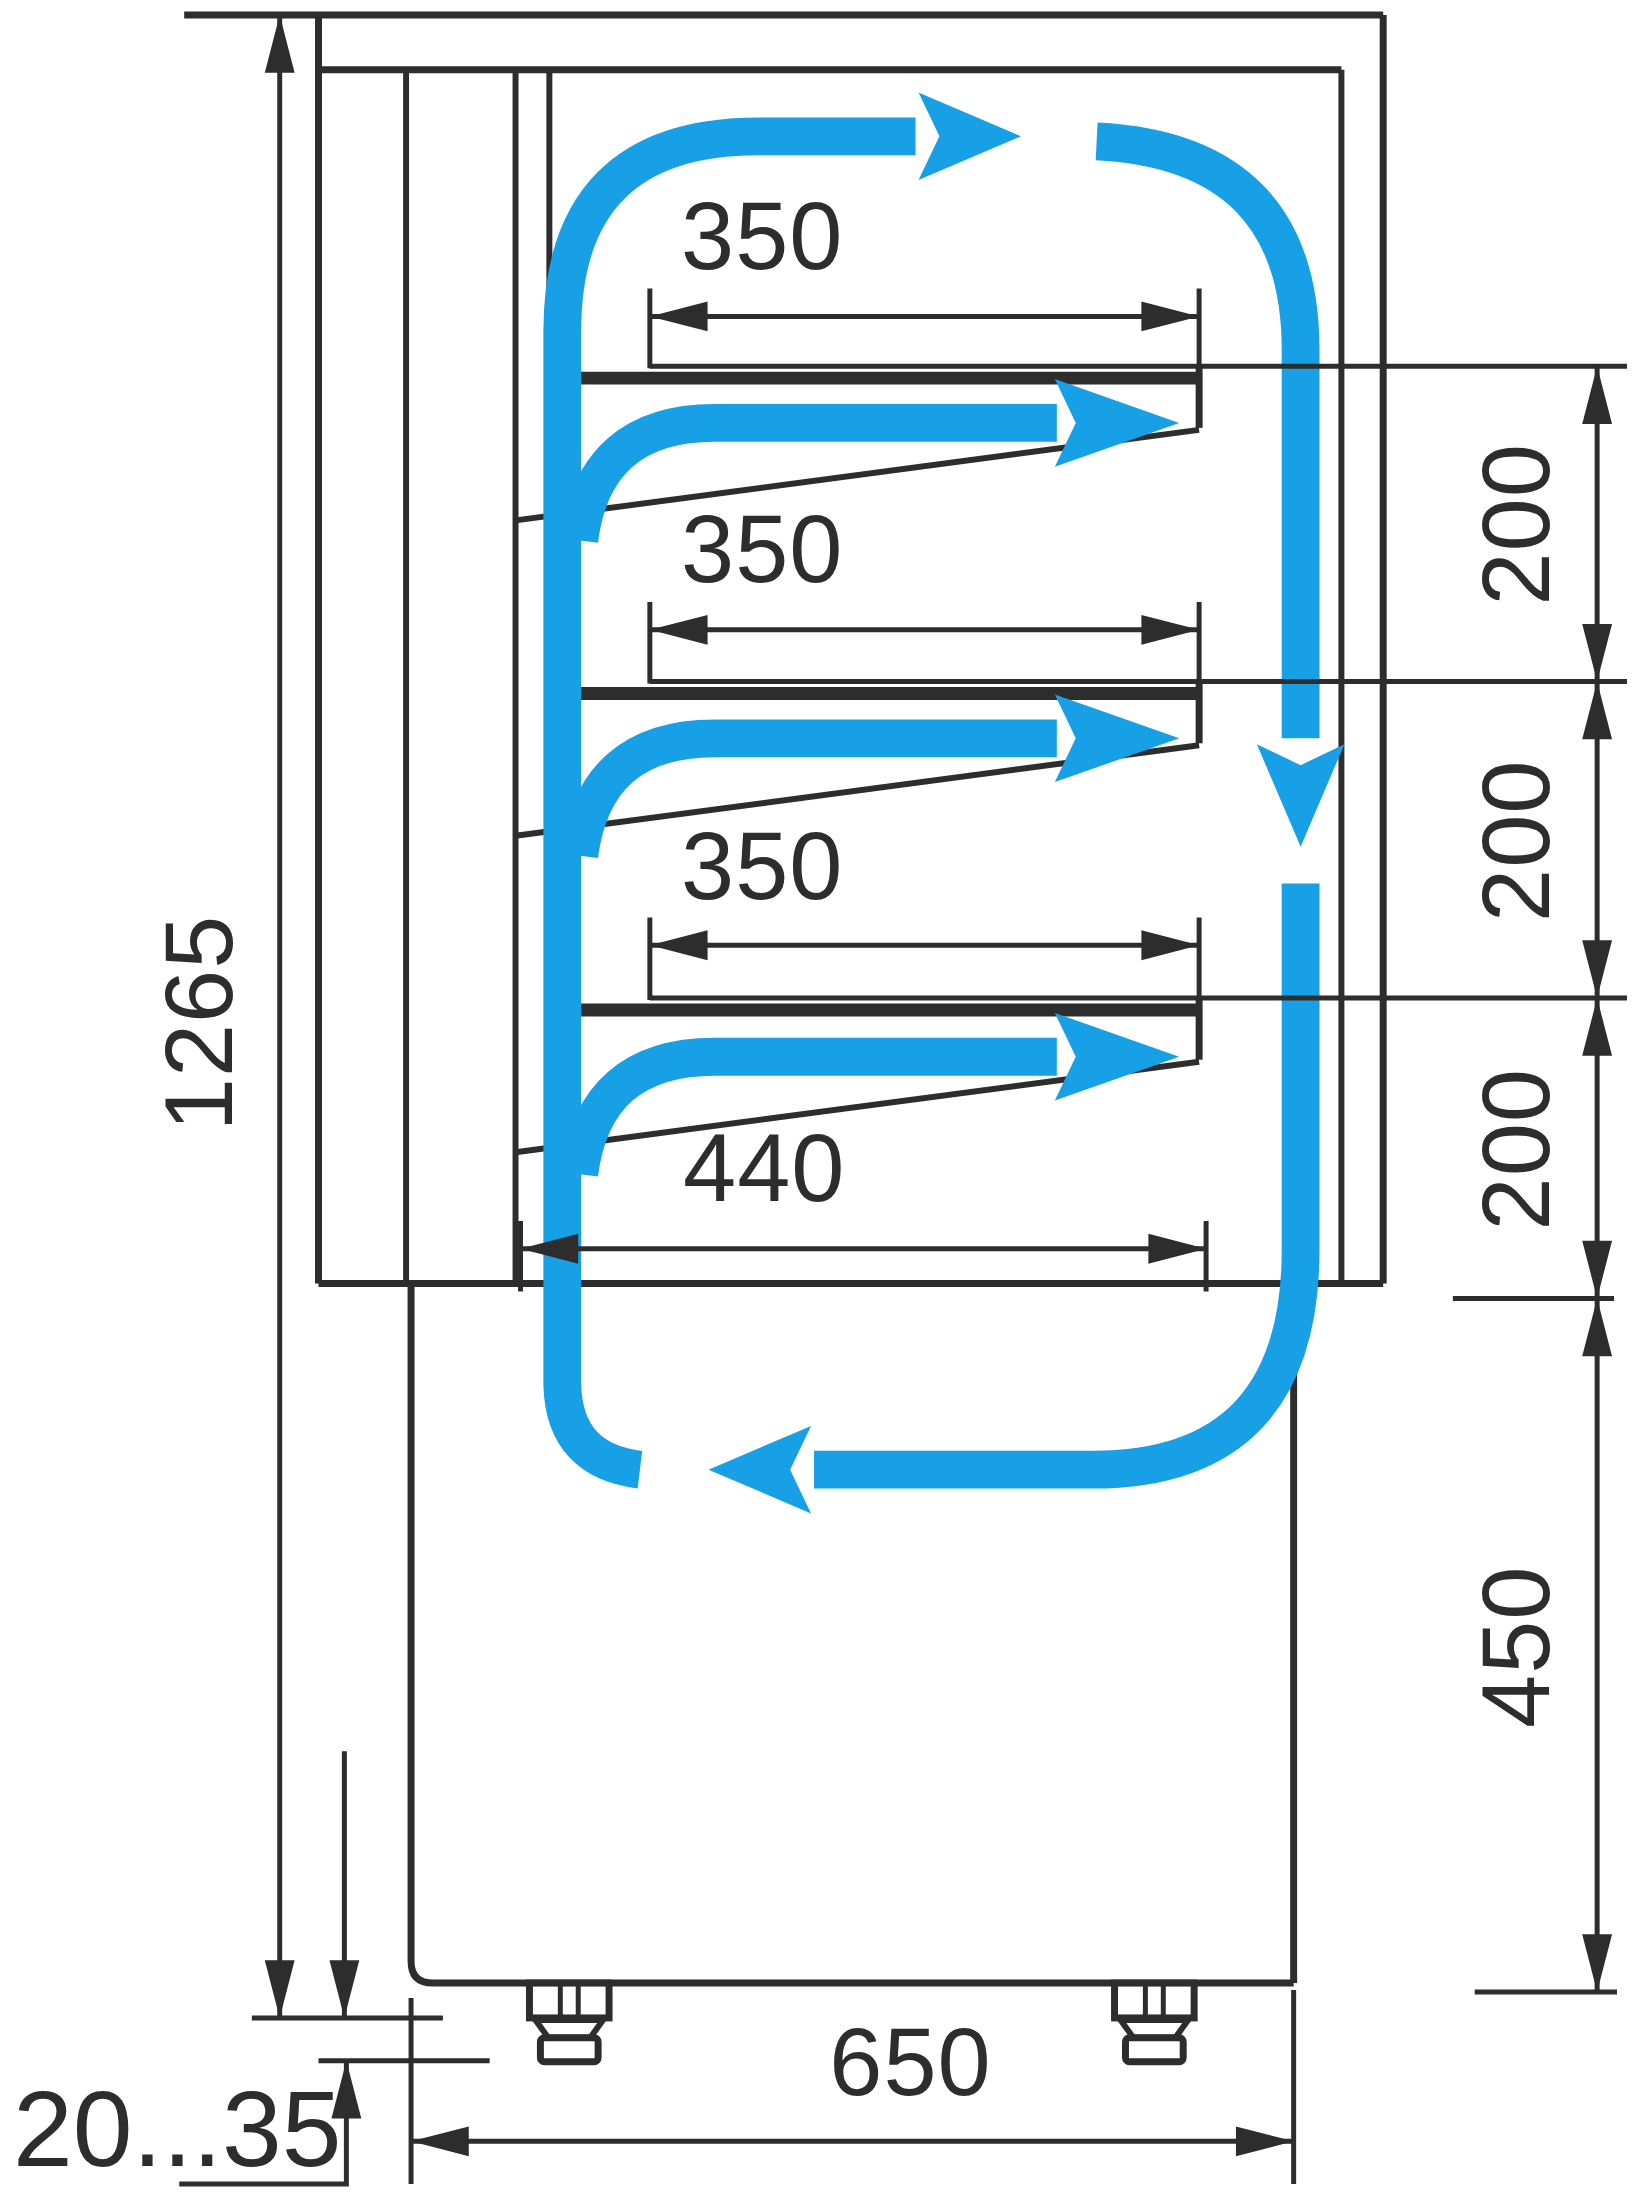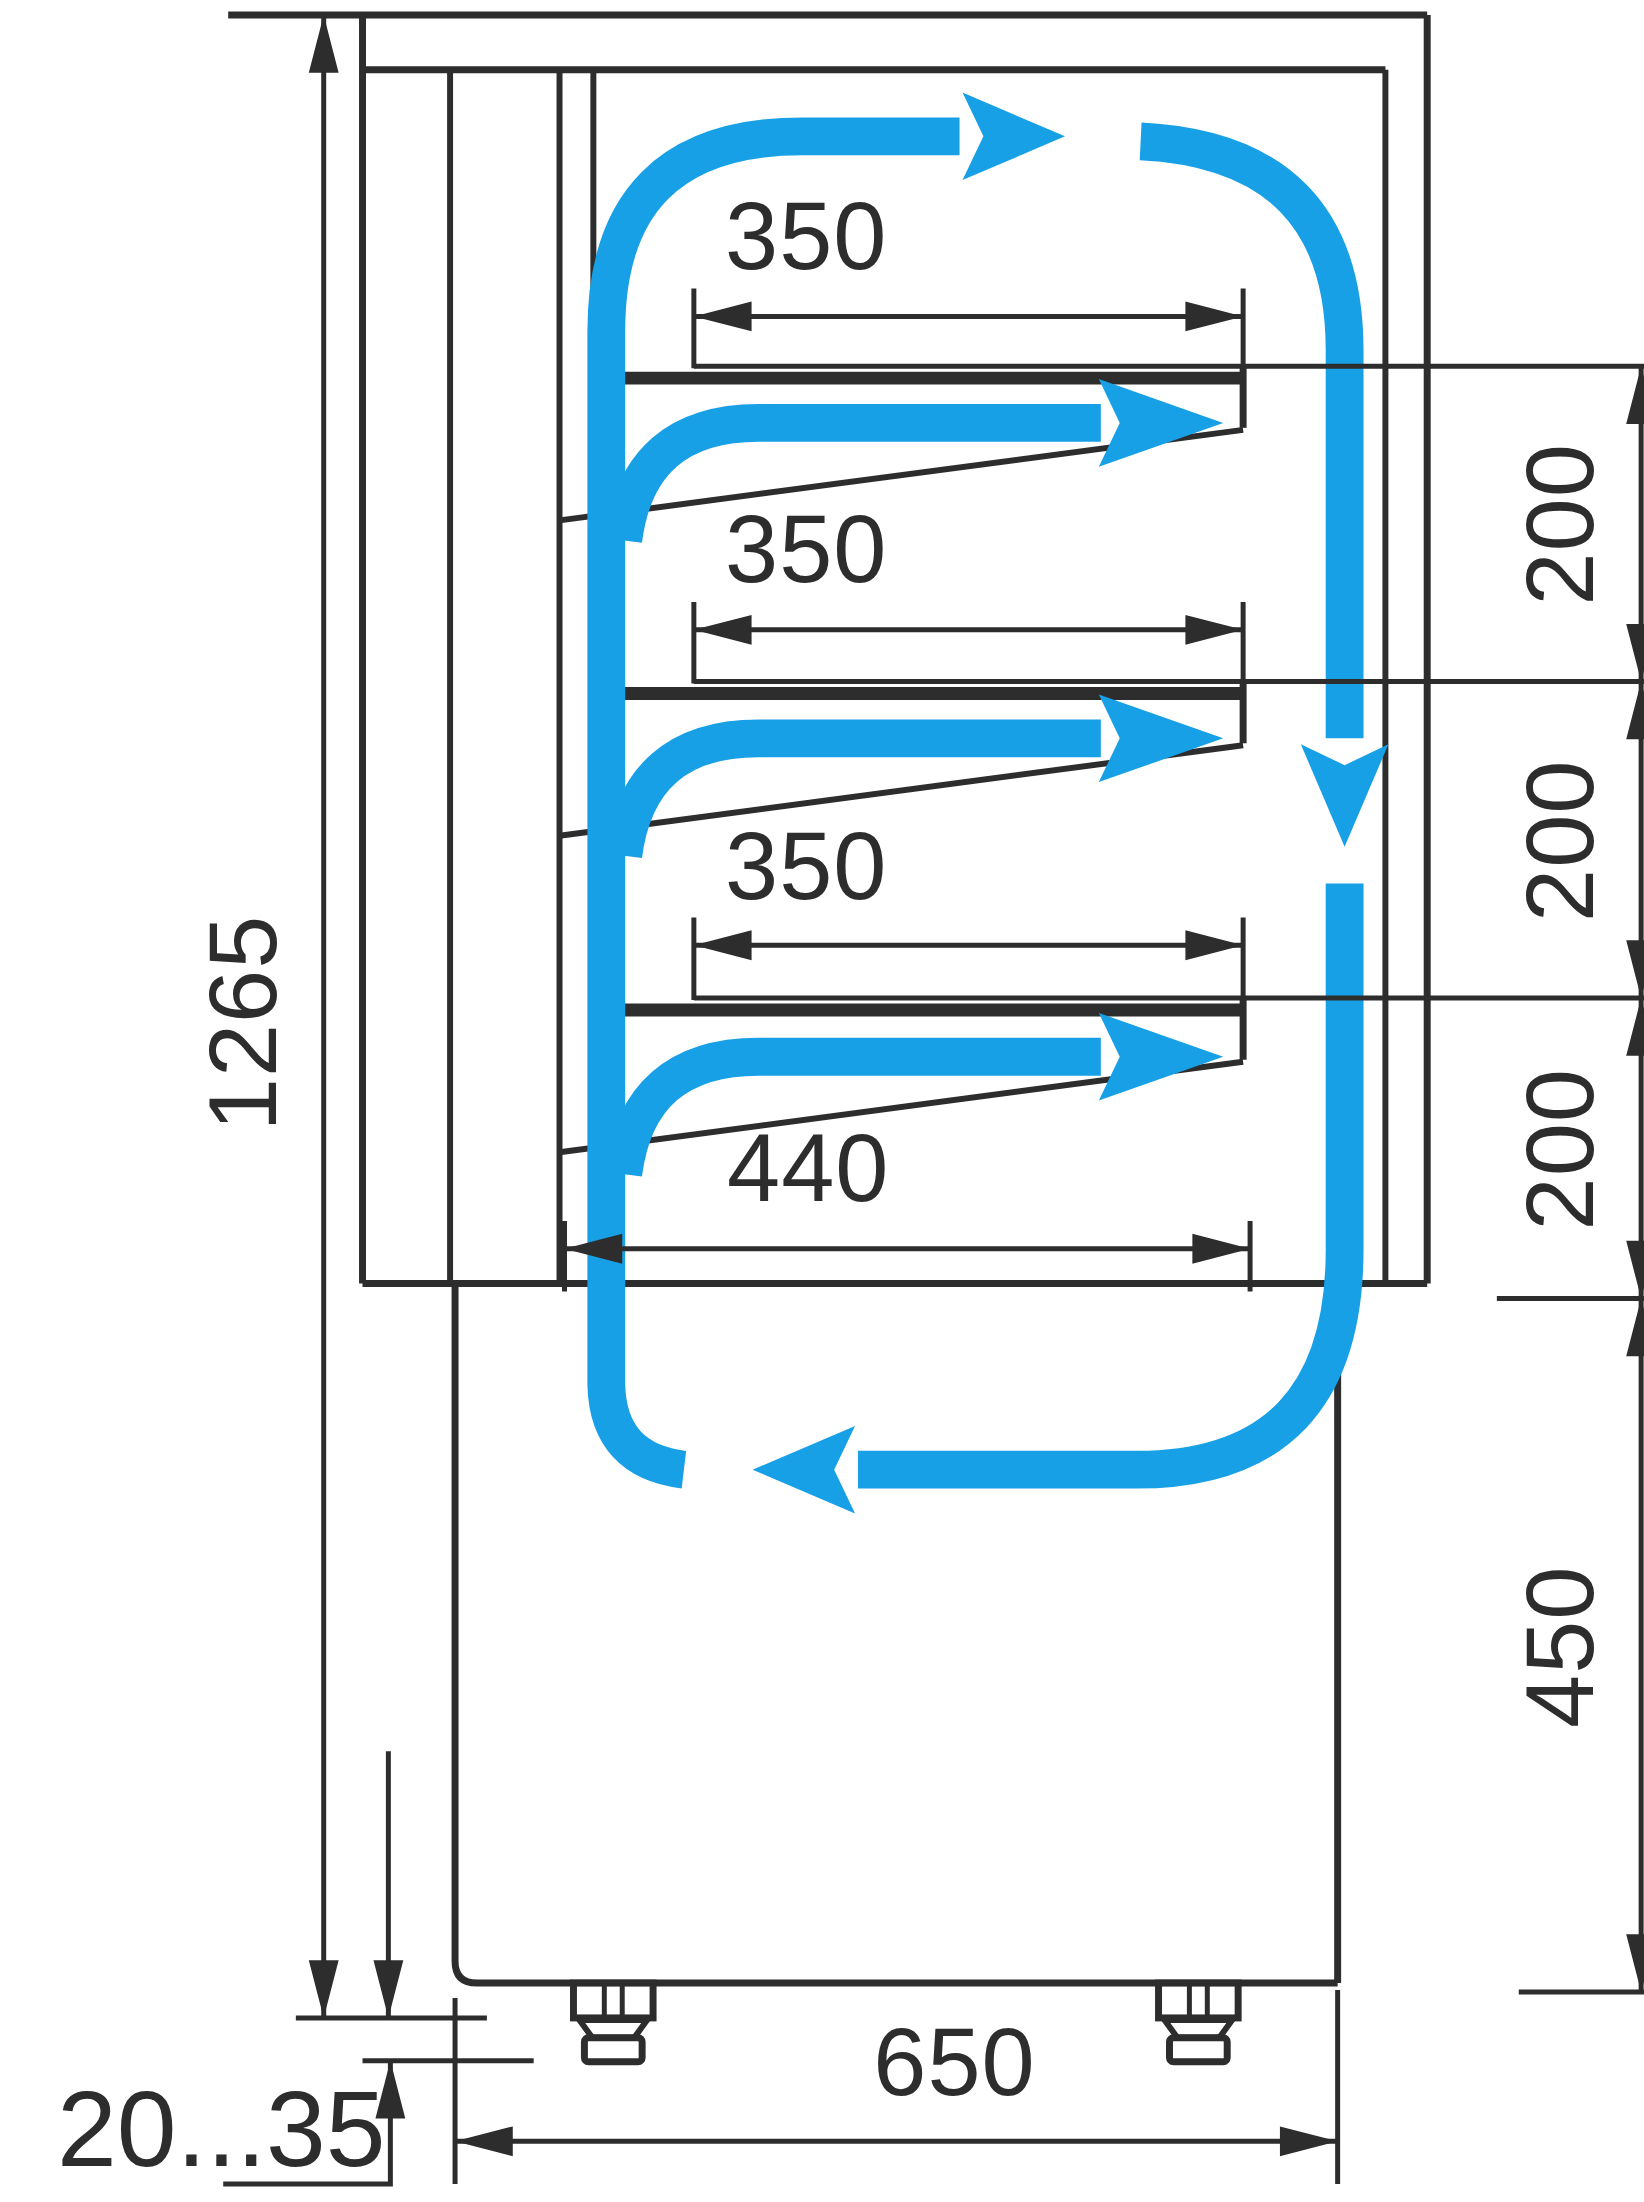--- a/index.html
+++ b/index.html
@@ -1,16 +1,16 @@
 <!DOCTYPE html>
 <html style="--line: #2d2d2d; --flow: #18a0e6; --bg: #ffffff;"><head>
 <meta charset="utf-8">
 <style>
   html,body{margin:0;padding:0;background:#fff;}
-  .stage{width:1593px;height:2203px;position:relative;background:var(--bg,#fff);font-family:"Liberation Sans",sans-serif;margin-left:44px;}
+  .stage{width:1593px;height:2203px;position:relative;background:var(--bg,#fff);font-family:"Liberation Sans",sans-serif;}
   svg{display:block;}
   .st{stroke:var(--line,#2d2d2d);fill:none;}
   .fillb{fill:var(--line,#2d2d2d);stroke:none;}
   .flow{stroke:var(--flow,#18a0e6);fill:none;}
   .flowfill{fill:var(--flow,#18a0e6);stroke:none;}
   .wht{fill:#fff;}
   text{fill:var(--line,#2d2d2d);font-family:"Liberation Sans","DejaVu Sans",sans-serif;font-weight:500;letter-spacing:1px;}
   .dim-label{font-size:96px;}
   .dim-label-small{font-size:96px;}
   .foot-label{font-size:108px;letter-spacing:0;}

